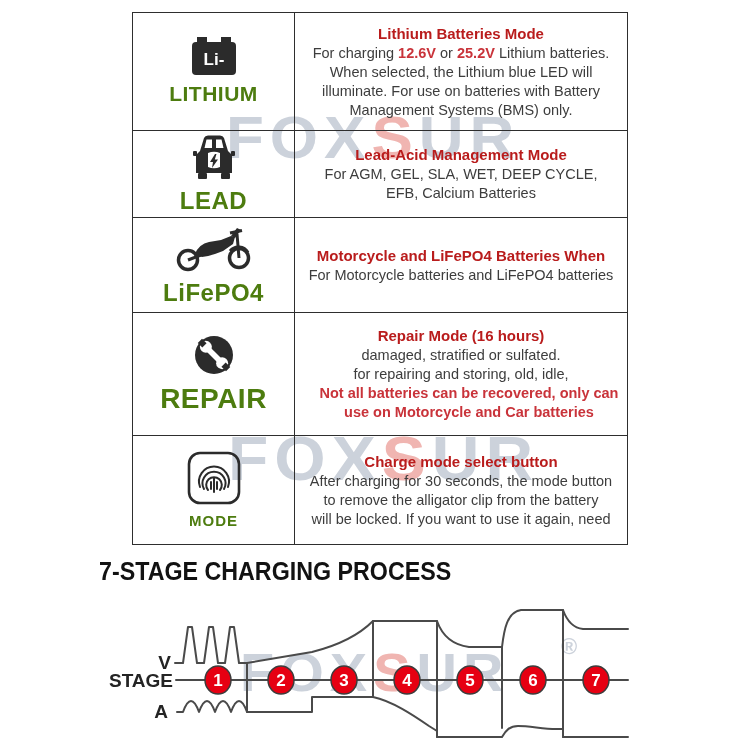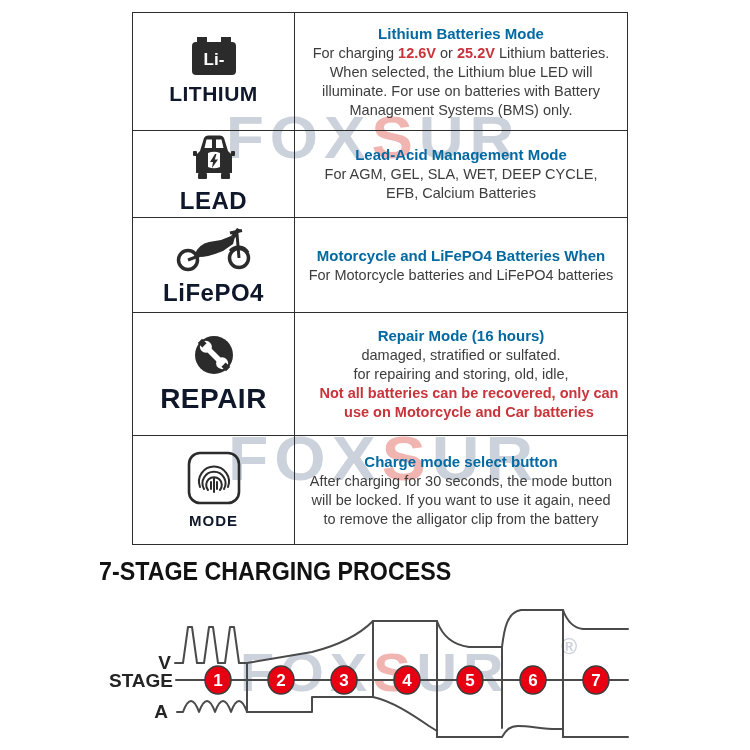--- a/index.html
+++ b/index.html
@@ -17,25 +17,25 @@
           color:var(--watermark-gray);}
   
   .modes-table{position:absolute;left:132px;top:12px;width:496px;height:533px;z-index:1;
                border:1.5px solid #2e2e2e;box-sizing:border-box;display:flex;flex-direction:column;}
   .trow{display:flex;border-top:1.5px solid #2e2e2e;flex:none;}
   .trow:first-child{border-top:none;}
   .icell{width:162px;flex:none;border-right:1.5px solid #2e2e2e;box-sizing:border-box;
          display:flex;flex-direction:column;align-items:center;justify-content:center;}
   .tcell{flex:1;display:flex;flex-direction:column;align-items:center;justify-content:center;
          text-align:center;color:#3d3d3d;font-size:14.5px;line-height:19px;padding:2px 4px;box-sizing:border-box;}
-  .title{font-weight:bold;color:#0369a1;font-size:15px;line-height:20px;white-space:nowrap;text-align:center;}
+  .title{font-weight:bold;color:#b91c1c;font-size:15px;line-height:20px;white-space:nowrap;text-align:center;}
   .line{white-space:nowrap;}
   .red{color:var(--red-text);font-weight:bold;}
   .warn{color:var(--red-text);font-weight:bold;white-space:nowrap;padding-left:16px;}
-  .mode-label{font-weight:bold;color:#0f172a;letter-spacing:.5px;margin-top:7px;white-space:nowrap;}
+  .mode-label{font-weight:bold;color:#4d7c0f;letter-spacing:.5px;margin-top:7px;white-space:nowrap;}
   .lbl-21{font-size:21px;} .lbl-24{font-size:24px;} .lbl-28{font-size:28px;} .lbl-15{font-size:15px;letter-spacing:1px;text-align:center;}
   .icon-dark{fill:#2b2b2b;}
   .icon-stroke{fill:none;stroke:#2b2b2b;}
   .battery-text{fill:#fff;font-weight:bold;font-size:17px;font-family:"Liberation Sans",sans-serif;}
   
   .heading{position:absolute;left:99px;top:557px;z-index:1;font-size:25px;font-weight:bold;
            color:#121212;transform:scaleX(.93);transform-origin:left;white-space:nowrap;}
   
   .diagram{position:absolute;left:85px;top:595px;z-index:1;}
   .dline{fill:none;stroke:var(--line-color);stroke-width:2;stroke-linejoin:round;stroke-linecap:round;}
@@ -150,22 +150,22 @@
           <path class="icon-stroke" d="M21,39 A7.8,7.8 0 1 1 33,39" stroke-width="2" stroke-linecap="round"></path>
           <path class="icon-stroke" d="M24,31 L24,38" stroke-width="2" stroke-linecap="round"></path>
           <path class="icon-stroke" d="M30,31 L30,38" stroke-width="2" stroke-linecap="round"></path>
           <path class="icon-stroke" d="M27,27 L27,41" stroke-width="2" stroke-linecap="round"></path>
         </svg>
         <div class="mode-label lbl-15">MODE</div>
       </div>
       <div class="tcell">
         <div class="title">Charge mode select button</div>
         <div class="line">After charging for 30 seconds, the mode button</div>
+        <div class="line">to remove the alligator clip from the battery</div>
         <div class="line">will be locked. If you want to use it again, need</div>
-        <div class="line">to remove the alligator clip from the battery</div>
       </div>
     </div>
   </div>
 
   <div class="heading">7-STAGE CHARGING PROCESS</div>
 
   <svg class="diagram" width="560" height="155" viewBox="85 595 560 155">
 
     <text class="axis-label" x="171" y="669">V</text>
     <text class="axis-label" x="173" y="687">STAGE</text>

